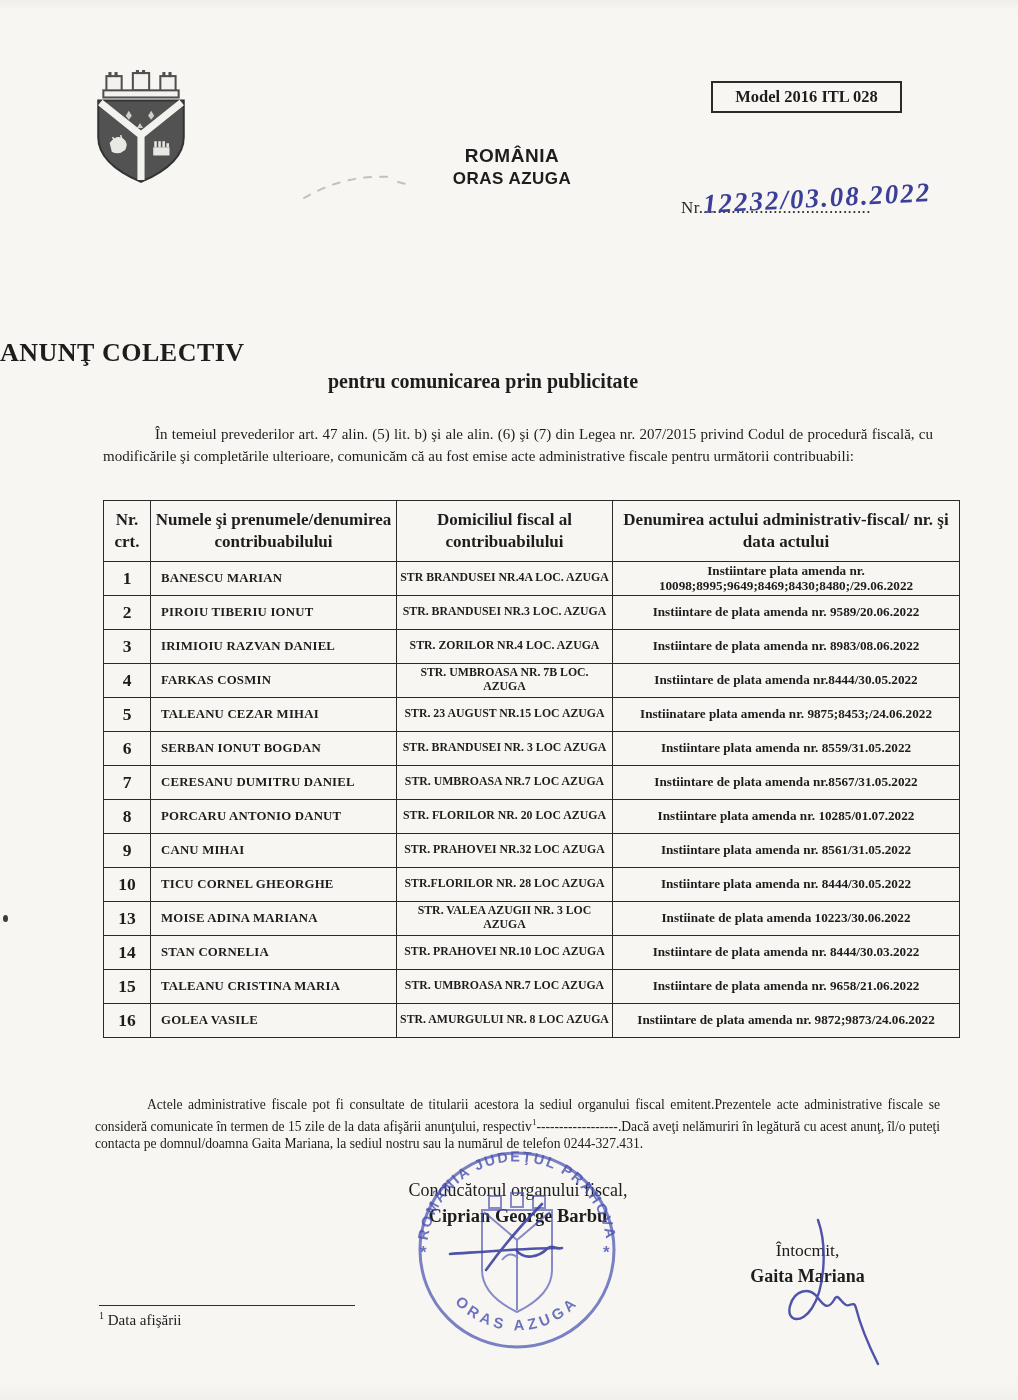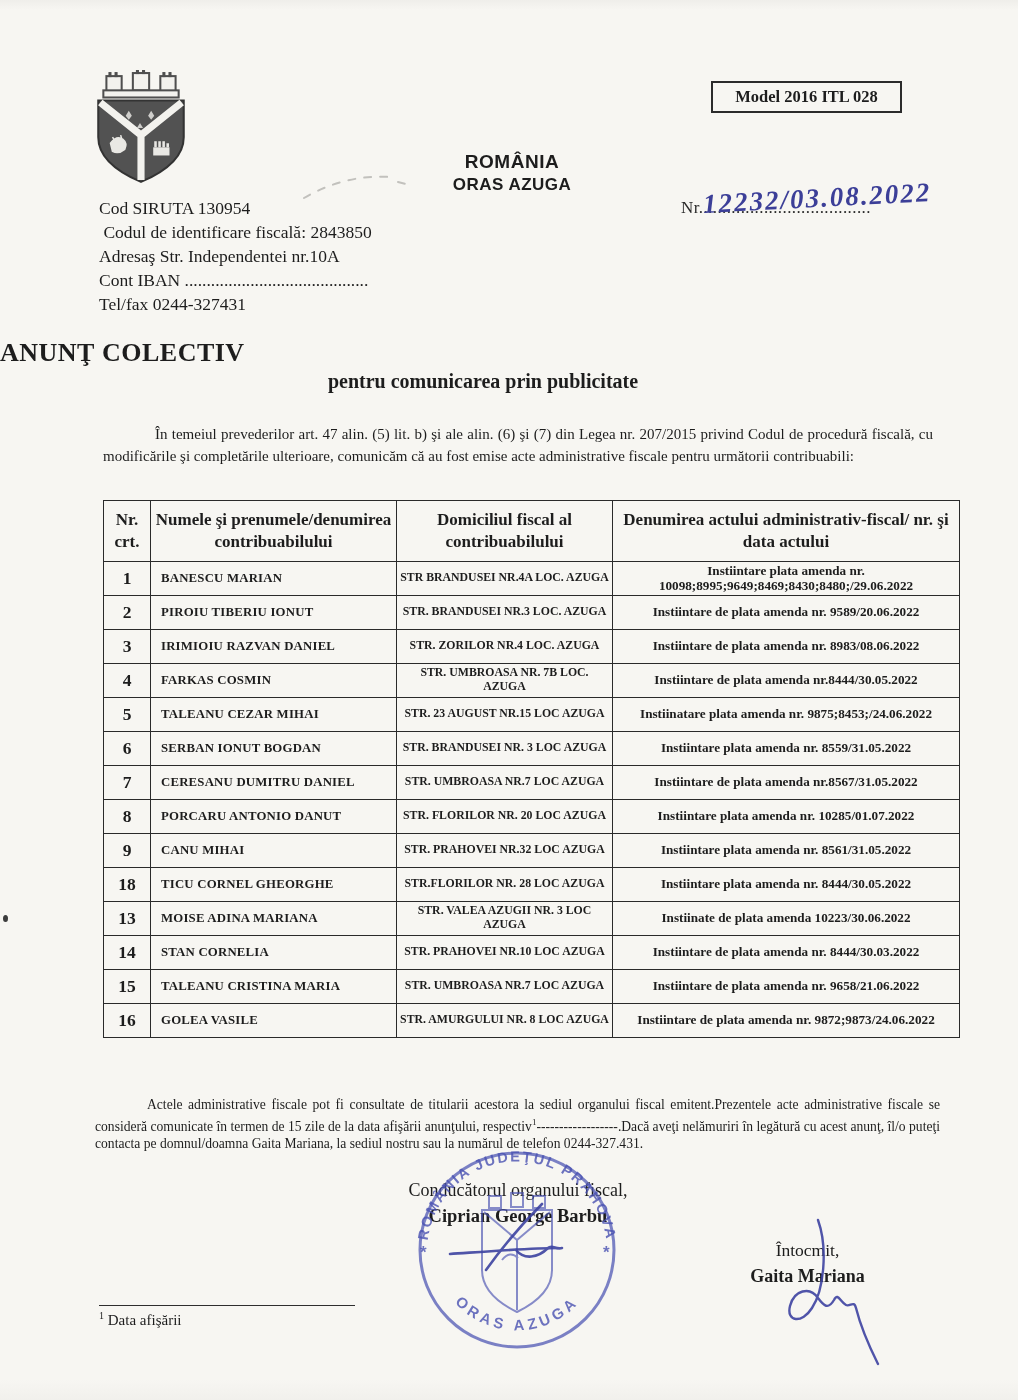--- a/index.html
+++ b/index.html
@@ -6,21 +6,21 @@
   .page{
     position:relative;width:1018px;height:1400px;overflow:hidden;
     background:linear-gradient(180deg,#efeeea 0px,#f7f6f2 10px,#f7f6f2 1380px,#f1f0ec 1400px);
     font-family:"Liberation Serif","DejaVu Serif",serif;color:#1d1d1d;
   }
   .abs{position:absolute;}
   .sans{font-family:"Liberation Sans","DejaVu Sans",sans-serif;}
 
   
   .coat{left:90px;top:70px;width:102px;height:116px;}
-  .country-block{left:372px;top:150px;width:280px;text-align:center;line-height:1.25;}
+  .country-block{left:372px;top:144px;width:280px;text-align:center;line-height:1.25;}
   .country{font-size:19px;font-weight:bold;letter-spacing:.5px;}
   .city{font-size:17px;font-weight:bold;letter-spacing:.5px;}
   .model-box{left:711px;top:81px;width:187px;height:28px;border:2px solid #2b2b2b;
     display:flex;align-items:center;justify-content:center;font-weight:bold;font-size:16.5px;}
   .info-block{left:99px;top:196px;font-size:17.5px;line-height:24px;white-space:pre;}
   .nr-line{left:681px;top:198px;font-size:17px;letter-spacing:.4px;color:#2a2a2a;}
   .nr-hand{left:703px;top:183px;font-size:27px;font-style:italic;font-weight:bold;
     color:#3c3f98;transform:rotate(-3deg);letter-spacing:2px;white-space:nowrap;}
 
   
@@ -108,21 +108,20 @@
 
   <div class="abs country-block sans">
     <div class="country">ROMÂNIA</div>
     <div class="city">ORAS AZUGA</div>
   </div>
 
   <div class="abs model-box">
     <span>Model 2016 ITL 028</span>
   </div>
 
-  <div class="abs info-block"><span>Cod SIRUTA 130954</span><br><span> Codul de identificare fiscală: 2843850</span><br><span>Adresaş Str. Independentei nr.10A</span><br><span>Cont IBAN ..........................................</span><br><span>Tel/fax 0244-327431</span></div>
 
   <div class="abs nr-line"><span>Nr.</span><span>....................................</span></div>
   <div class="abs nr-hand">12232/03.08.2022</div>
 
   <div class="abs title1">ANUNŢ COLECTIV</div>
   <div class="abs title2">pentru comunicarea prin publicitate</div>
 
   <div class="abs intro">În temeiul prevederilor art. 47 alin. (5) lit. b) şi ale alin. (6) şi (7) din Legea nr. 207/2015 privind Codul de procedură fiscală, cu modificările şi completările ulterioare, comunicăm că au fost emise acte administrative fiscale pentru următorii contribuabili:</div>
 
   <table class="main">
@@ -199,21 +198,21 @@
 
     <tr>
       <td class="c-nr">9</td>
       <td class="c-name">CANU MIHAI</td>
       <td class="c-addr">STR. PRAHOVEI NR.32 LOC AZUGA</td>
       <td class="c-act">Instiintare plata amenda nr. 8561/31.05.2022</td>
     </tr>
 
 
     <tr>
-      <td class="c-nr">18</td>
+      <td class="c-nr">10</td>
       <td class="c-name">TICU CORNEL GHEORGHE</td>
       <td class="c-addr">STR.FLORILOR NR. 28 LOC AZUGA</td>
       <td class="c-act">Instiintare plata amenda nr. 8444/30.05.2022</td>
     </tr>
 
 
     <tr>
       <td class="c-nr">13</td>
       <td class="c-name">MOISE ADINA MARIANA</td>
       <td class="c-addr">STR. VALEA AZUGII NR. 3 LOC AZUGA</td>

